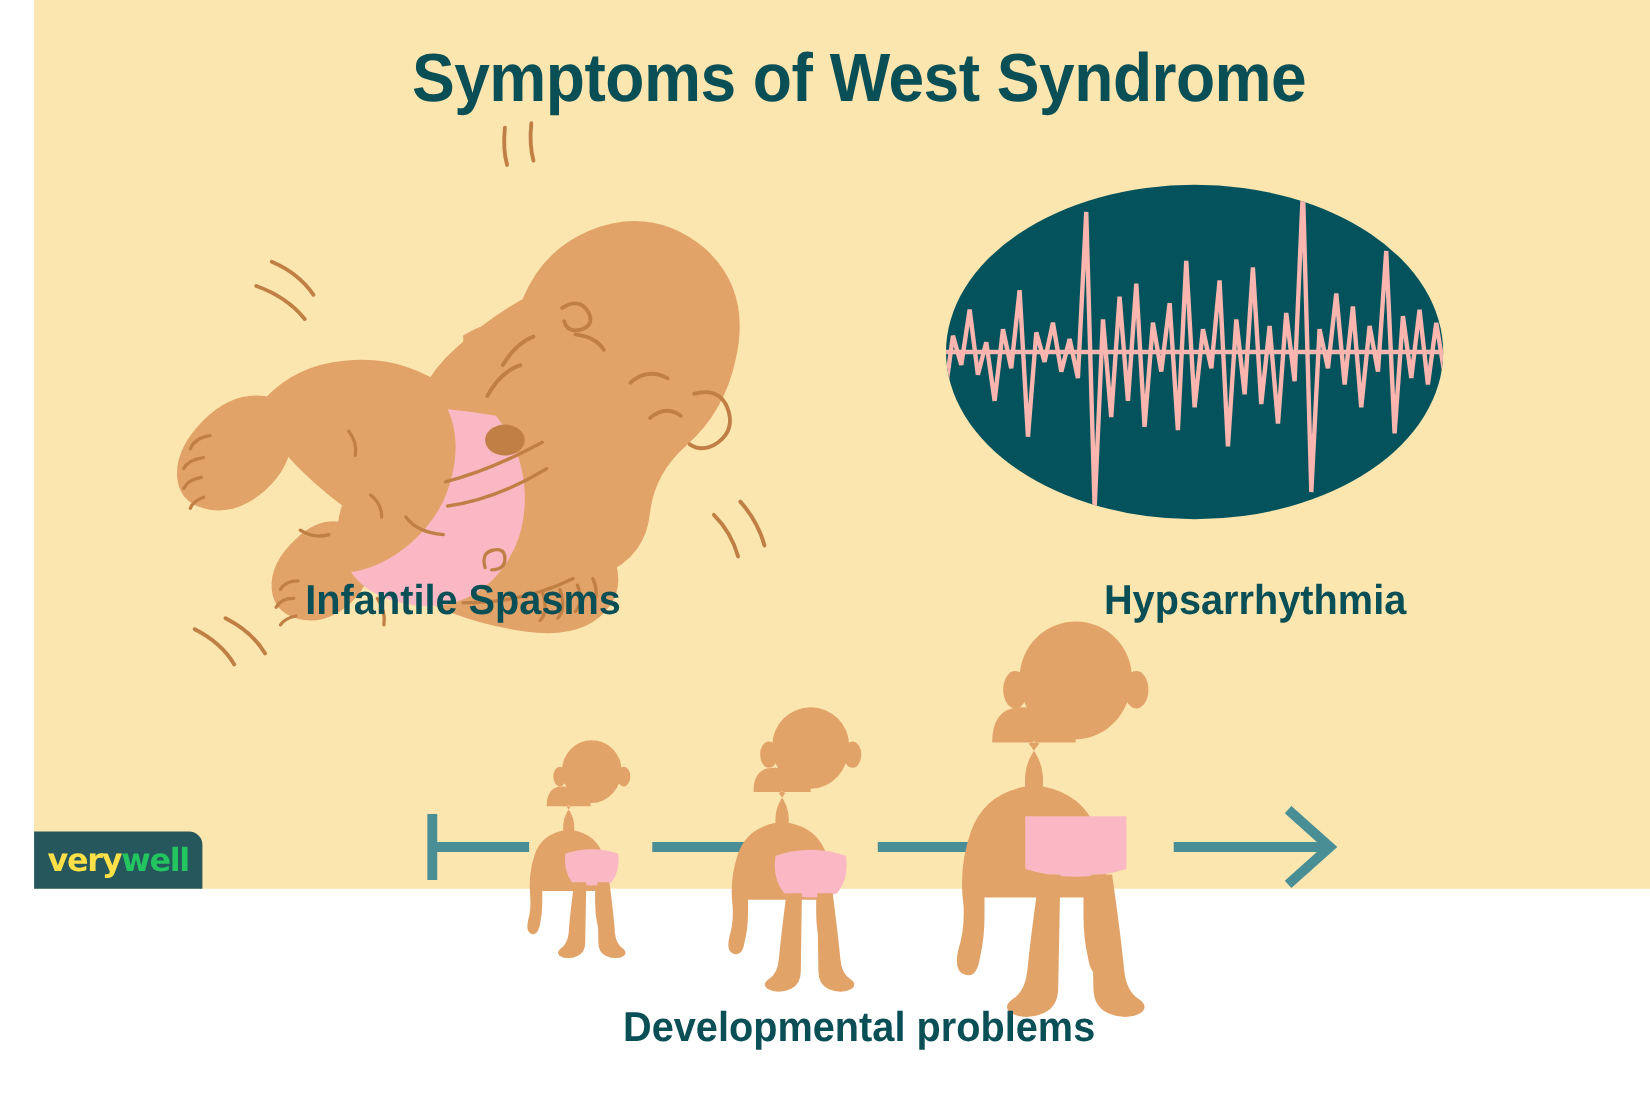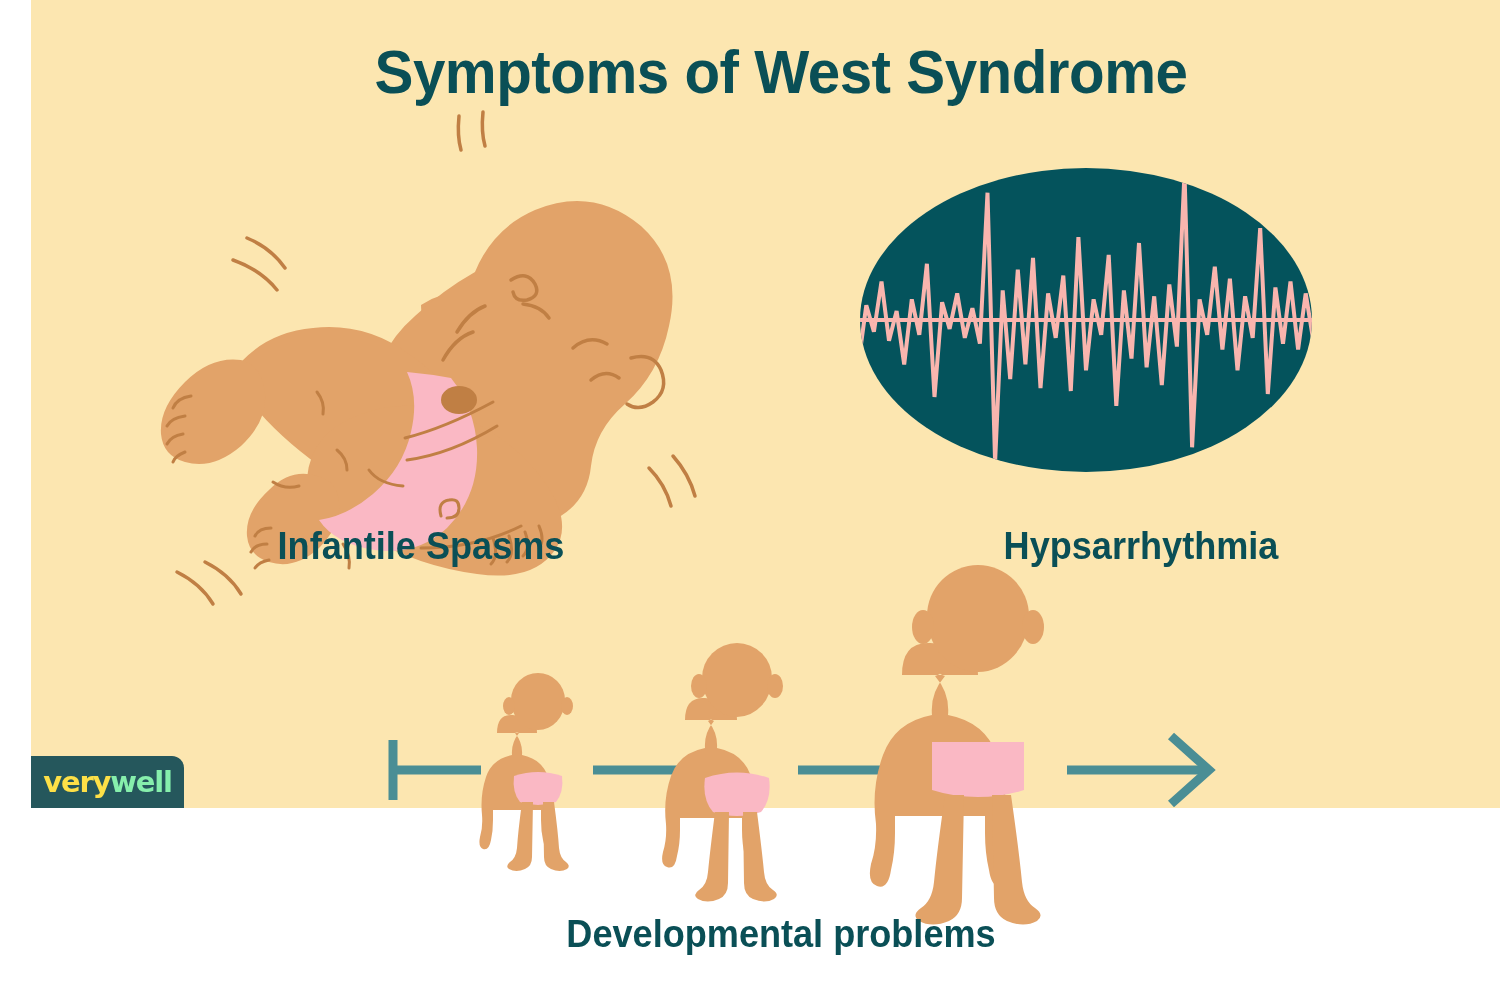--- a/index.html
+++ b/index.html
@@ -311,16 +311,16 @@
         <path d="M571 142 l92 0 l0 48 q-22 7 -46 7 q-24 0 -46 -7 z" fill="#FAB8C4"></path>
         <path d="M584 195 q-8 56 -11 87 q-2 19 -13 26 q-10 7 -2 13 q13 7 30 0 q13 -6 13 -23 l2 -103 z" fill="#E2A369"></path>
         <path d="M650 195 q8 56 11 87 q2 19 13 26 q10 7 2 13 q-13 7 -30 0 q-13 -6 -13 -23 l-2 -103 z" fill="#E2A369"></path>
       </g>
     </svg>
   </div>
 
   <div class="section-label" id="label-developmental" style="color: rgb(10, 79, 86);">Developmental problems</div>
 
   <div id="brand-logo" style="background: rgb(37, 87, 92);">
-    <span class="wordmark"><span class="brand-very" style="color: #fde047;">very</span><span class="brand-well" style="color: #86efac;">well</span></span>
+    <span class="wordmark"><span class="brand-very" style="color: #fde047;">very</span><span class="brand-well" style="color: #22c55e;">well</span></span>
   </div>
 
 </div>
 
 </body></html>

